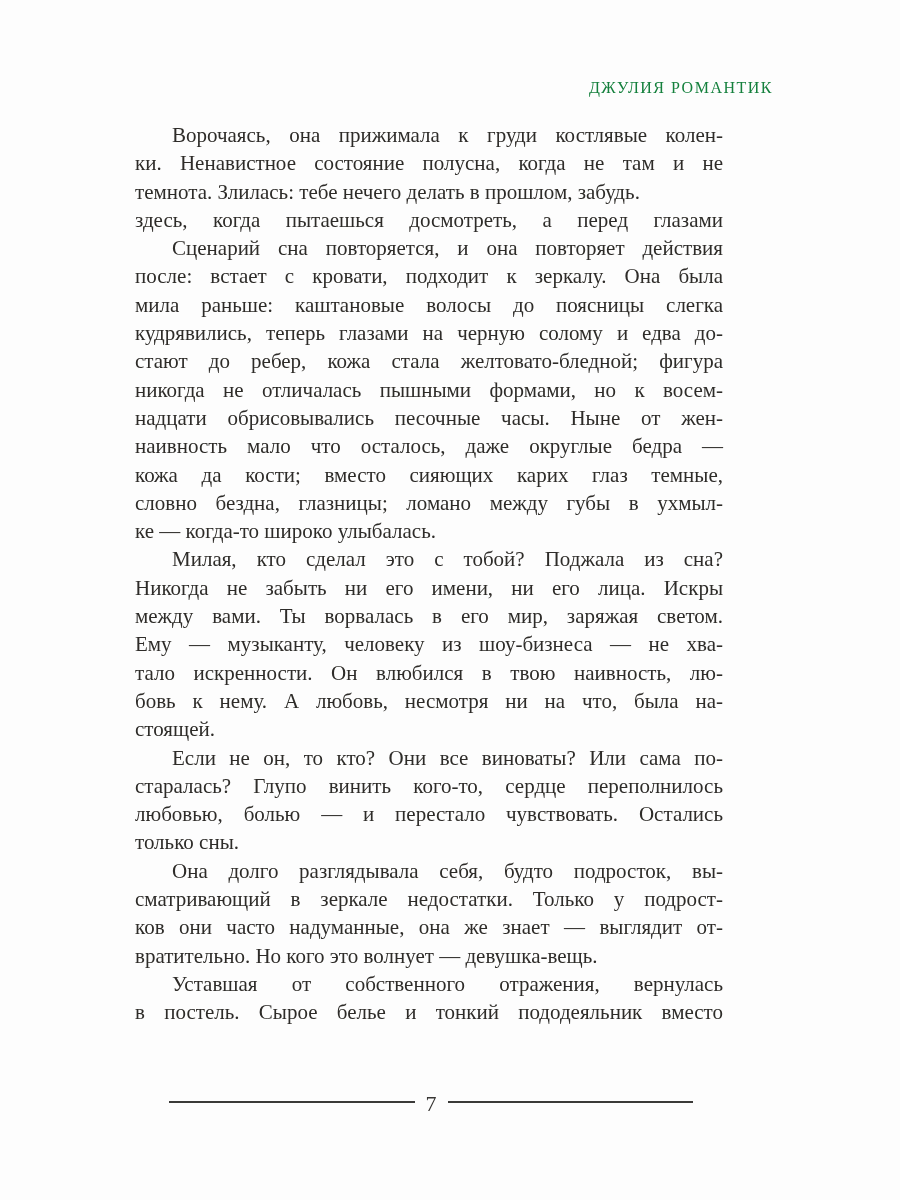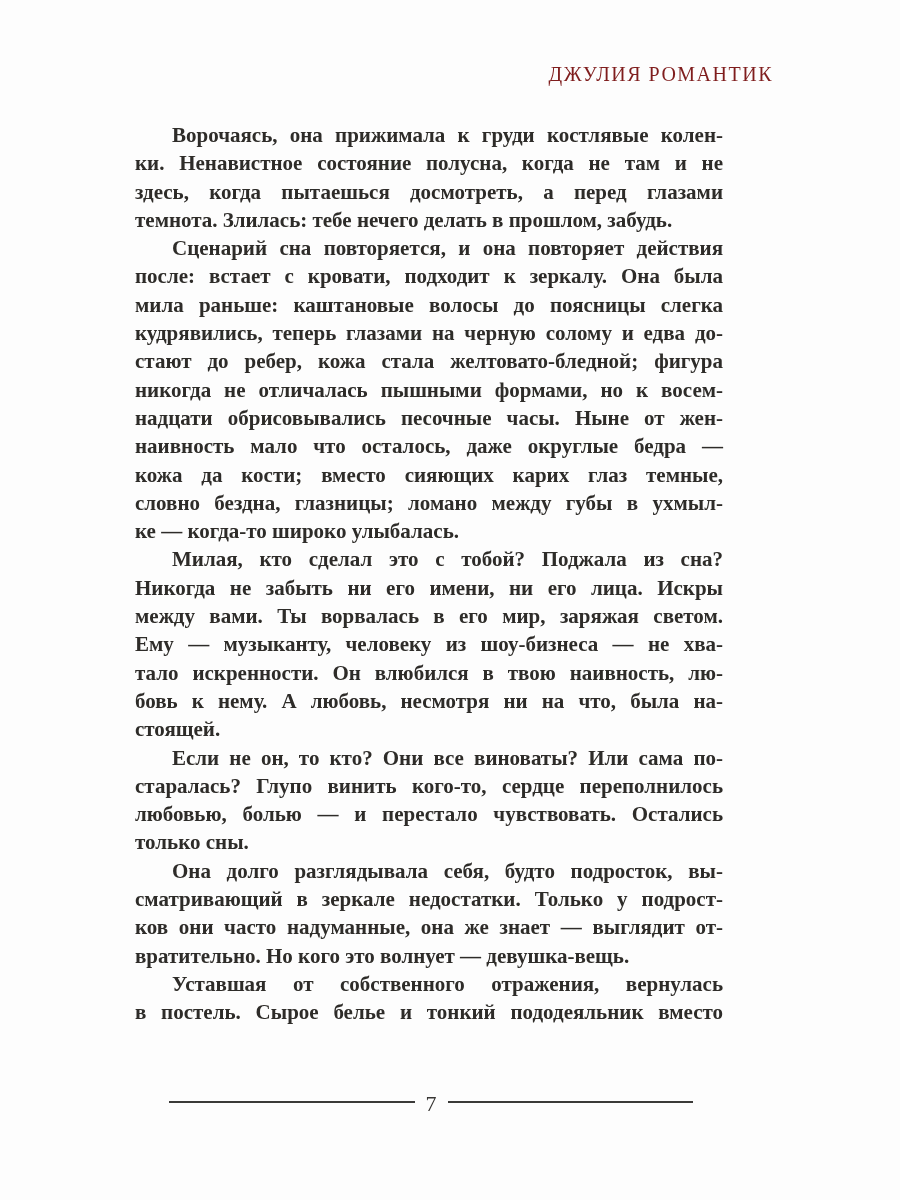--- a/index.html
+++ b/index.html
@@ -10,41 +10,40 @@
   .page {
     position: relative;
     width: 900px;
     height: 1200px;
     background: #fdfdfd;
     overflow: hidden;
     font-family: "Liberation Serif", "DejaVu Serif", serif;
   }
   .running-header {
     position: absolute;
-    top: 63px;
+    top: 79px;
     right: 127px;
-    font-size: 20px;
+    font-size: 16px;
     letter-spacing: 1.5px;
-    color: #7f1d1d;
+    color: #15803d;
     white-space: nowrap;
   }
   .text-block {
     position: absolute;
     left: 135px;
     top: 121px;
     width: 588px;
     font-size: 21px;
     line-height: 28.3px;
     color: #2e2c29;
   }
   .line {
     text-align: justify;
     text-align-last: justify;
     white-space: nowrap; 
-    font-weight: bold;
   }
   .line { white-space: normal; }
   .line.first {
     text-indent: 37px;
   }
   .line.end {
     text-align-last: left;
   }
   .footer {
     position: absolute;
@@ -71,22 +70,22 @@
 </head>
 <body>
 
 <div class="page">
 
   <div class="running-header">ДЖУЛИЯ РОМАНТИК</div>
 
   <div class="text-block">
       <div class="line first">Ворочаясь, она прижимала к груди костлявые колен-</div>
       <div class="line">ки. Ненавистное состояние полусна, когда не там и не</div>
+      <div class="line end">темнота. Злилась: тебе нечего делать в прошлом, забудь.</div>
       <div class="line">здесь, когда пытаешься досмотреть, а перед глазами</div>
-      <div class="line end">темнота. Злилась: тебе нечего делать в прошлом, забудь.</div>
       <div class="line first">Сценарий сна повторяется, и она повторяет действия</div>
       <div class="line">после: встает с кровати, подходит к зеркалу. Она была</div>
       <div class="line">мила раньше: каштановые волосы до поясницы слегка</div>
       <div class="line">кудрявились, теперь глазами на черную солому и едва до-</div>
       <div class="line">стают до ребер, кожа стала желтовато-бледной; фигура</div>
       <div class="line">никогда не отличалась пышными формами, но к восем-</div>
       <div class="line">надцати обрисовывались песочные часы. Ныне от жен-</div>
       <div class="line">наивность мало что осталось, даже округлые бедра —</div>
       <div class="line">кожа да кости; вместо сияющих карих глаз темные,</div>
       <div class="line">словно бездна, глазницы; ломано между губы в ухмыл-</div>

